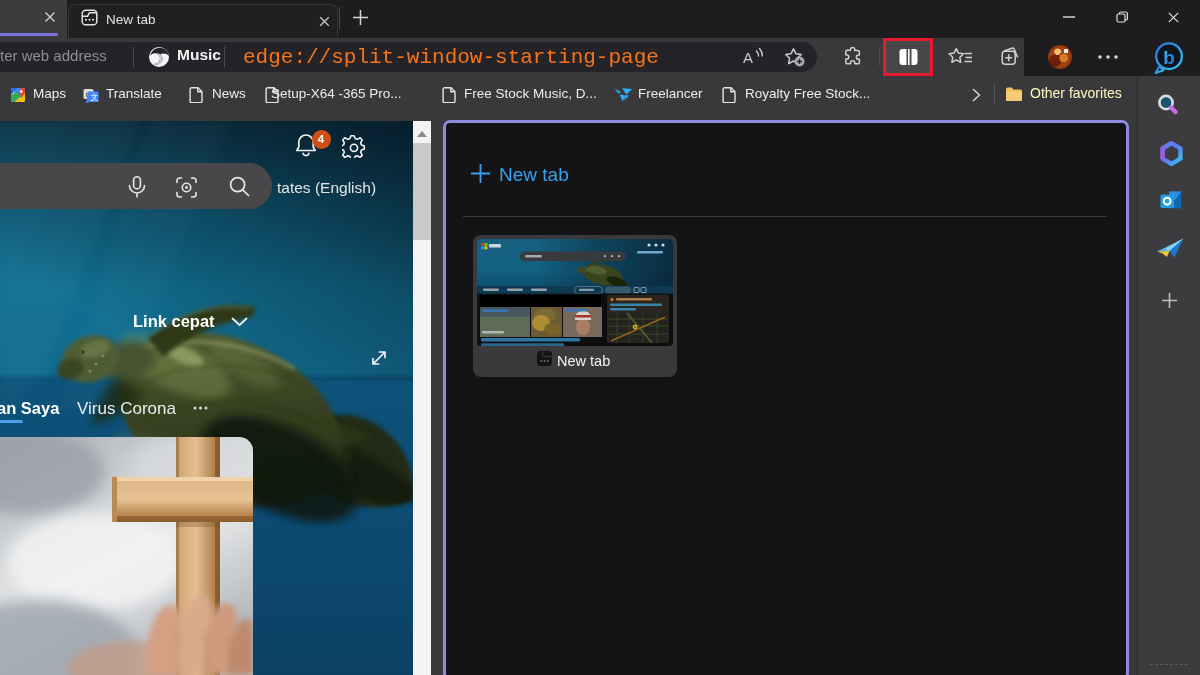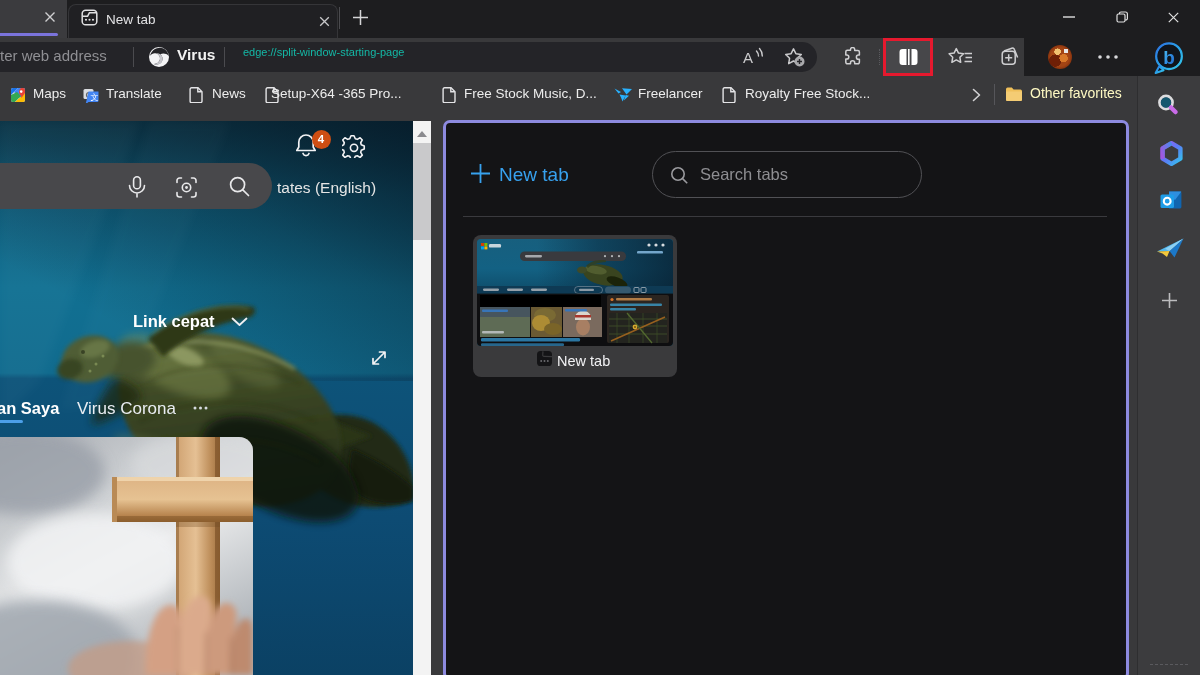--- a/index.html
+++ b/index.html
@@ -15,21 +15,21 @@
   #ntab { position:absolute; left:68px; top:4px; width:270px; height:34px; background:#202023;
      border:1px solid #353538; border-bottom:none; border-radius:8px 8px 0 0; }
   .tabtxt { position:absolute; left:37px; top:7px; font-size:13.5px; color:#E2E2E4; }
   #tabsep { position:absolute; left:339px; top:7px; width:1px; height:22px; background:#4B4B4F; }
 
   
   #toolbar { position:absolute; left:0; top:38px; width:1024px; height:38px; background:#39393B; }
   #pill { position:absolute; left:-24px; top:4px; width:841px; height:30px; background:#242428; border-radius:15px; }
   .ptxt { position:absolute; top:8.5px; font-size:15px; color:#8F8F93; }
   .vsep { position:absolute; width:1px; background:#4B4B4F; }
-  #urltxt { position:absolute; left:243px; top:7.5px; font-size:11px; color:#14b8a6; letter-spacing:0px;}
+  #urltxt { position:absolute; left:243px; top:7.5px; font-size:21px; color:#f97316; letter-spacing:0px;font-family:Liberation Mono, monospace;}
   #edgetxt { position:absolute; left:177px; top:7.5px; font-size:15.5px; font-weight:600; color:#F2F2F2; }
   #redbox { position:absolute; left:883px; top:0px; width:50px; height:38px; background:#47474A; border:3px solid #E6192E; }
 
   
   #bookbar { position:absolute; left:0; top:76px; width:1137px; height:37px; background:#39393B; }
   .bk { position:absolute; top:10px; font-size:13.5px; color:#EDEDED; white-space:nowrap; }
   .bk2 { position:absolute; top:9px; font-size:14px; color:#fef9c3; white-space:nowrap; }
 
   
   #mainframe { position:absolute; left:0; top:113px; width:1137px; height:562px; background:#39393B; }
@@ -101,21 +101,21 @@
   <div id="toolbar">
     <div id="pill"></div>
     <div class="ptxt" style="left:0px">ter web address</div>
     <div class="vsep" style="left:133px; top:9px; height:20px;"></div>
     <svg class="ico" style="left:149px; top:9px" width="20" height="20" viewBox="0 0 20 20">
       <circle cx="10" cy="10" r="10" fill="#F4F4F6"></circle>
       <path d="M9.5 0.9 C14.6 0.3 19 3.9 19.7 8.9 C17.5 6.5 13.9 5.8 11.3 7.3 C13.5 9 14.2 12 12.9 14.5 C11.4 17.3 7.7 18.4 4.9 16.9 C7.8 17 10.3 15.2 10.9 12.5 C11.5 9.7 9.8 7.1 7.1 6.4 C4.8 5.8 2.4 6.8 1.1 8.7 C1.9 4.6 5.3 1.4 9.5 0.9 Z" fill="#242428"></path>
       <path d="M6.3 18.7 C8.4 19.9 11.2 19.9 13.3 18.6 C11 19.9 8 19.8 6.3 18.7 Z" fill="#242428"></path>
       <path d="M11.3 7.3 C10 6.6 8.6 6.2 7.1 6.4 C9.8 7.1 11.5 9.7 10.9 12.5 C10.3 15.2 7.8 17 4.9 16.9 C6 17.5 7.3 17.8 8.6 17.6 C11.5 17.2 13.6 14.8 13.6 12 C13.6 10 12.7 8.3 11.3 7.3 Z" fill="#C6C6CC"></path>
     </svg>
-    <div id="edgetxt">Virus</div>
+    <div id="edgetxt">Music</div>
     <div class="vsep" style="left:224px; top:9px; height:20px;"></div>
     <div id="urltxt">edge://split-window-starting-page</div>
 
     <svg class="ico" style="left:743px; top:9px" width="22" height="20" viewBox="0 0 22 20">
       <text x="0" y="15.5" font-family="Liberation Sans" font-size="15" fill="#CACACC">A</text>
       <path d="M13.5 4 a7.5 7.5 0 0 1 2 5 M16.5 1.5 a11 11 0 0 1 2.8 7.5" stroke="#CACACC" stroke-width="1.4" fill="none" stroke-linecap="round"></path>
     </svg>
 
     <svg class="ico" style="left:784px; top:9px" width="22" height="21" viewBox="0 0 22 21">
       <path d="M9.5 1.8 L11.9 6.7 L17.3 7.4 L13.4 11.2 L14.3 16.6 L9.5 14 L4.7 16.6 L5.6 11.2 L1.7 7.4 L7.1 6.7 Z" fill="none" stroke="#CACACC" stroke-width="1.5" stroke-linejoin="round"></path>
@@ -424,27 +424,20 @@
         </svg>
       <div class="thumb"></div>
     </div>
     <div id="rightpane"></div>
     <div id="newtabbtn">
       <svg width="21" height="21" viewBox="0 0 21 21">
           <path d="M10.5 1 V20 M1 10.5 H20" stroke="#37A1EE" stroke-width="1.8"></path>
         </svg>
       <span>New tab</span>
     </div>
-    <div id="searchtabs">
-      <svg style="position:absolute;left:17px;top:14px" width="19" height="19" viewBox="0 0 19 19">
-          <circle cx="8" cy="8" r="6.2" fill="none" stroke="#9A9A9E" stroke-width="1.6"></circle>
-          <path d="M12.6 12.6 L17.2 17.2" stroke="#9A9A9E" stroke-width="1.6"></path>
-        </svg>
-      <span>Search tabs</span>
-    </div>
     <div id="rdivider"></div>
     <div id="card">
       <div id="thumb">
         <svg width="196" height="107" viewBox="0 0 196 107">
           <defs>
             <linearGradient id="mdark" x1="0" y1="0" x2="1" y2="0">
               <stop offset="0" stop-color="#0A2B40" stop-opacity="0"></stop>
               <stop offset="0.45" stop-color="#0A2B40" stop-opacity="0.55"></stop>
               <stop offset="1" stop-color="#081F30" stop-opacity="0.8"></stop>
             </linearGradient>

